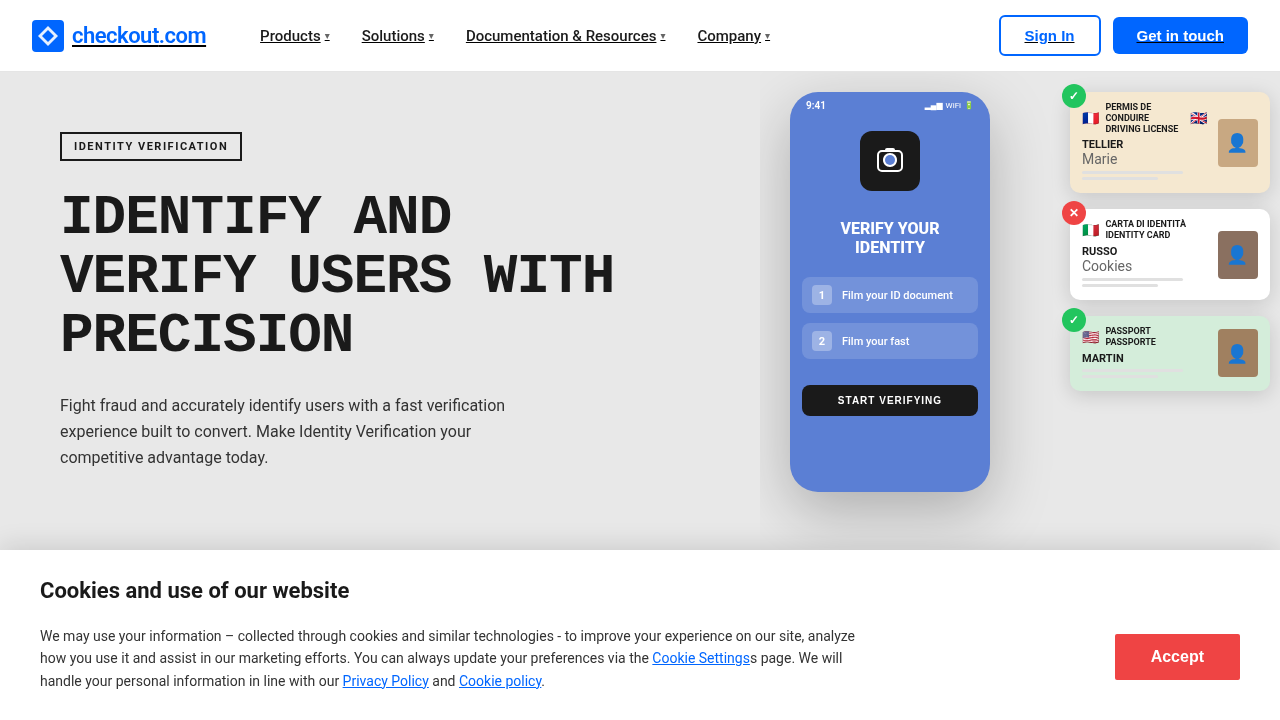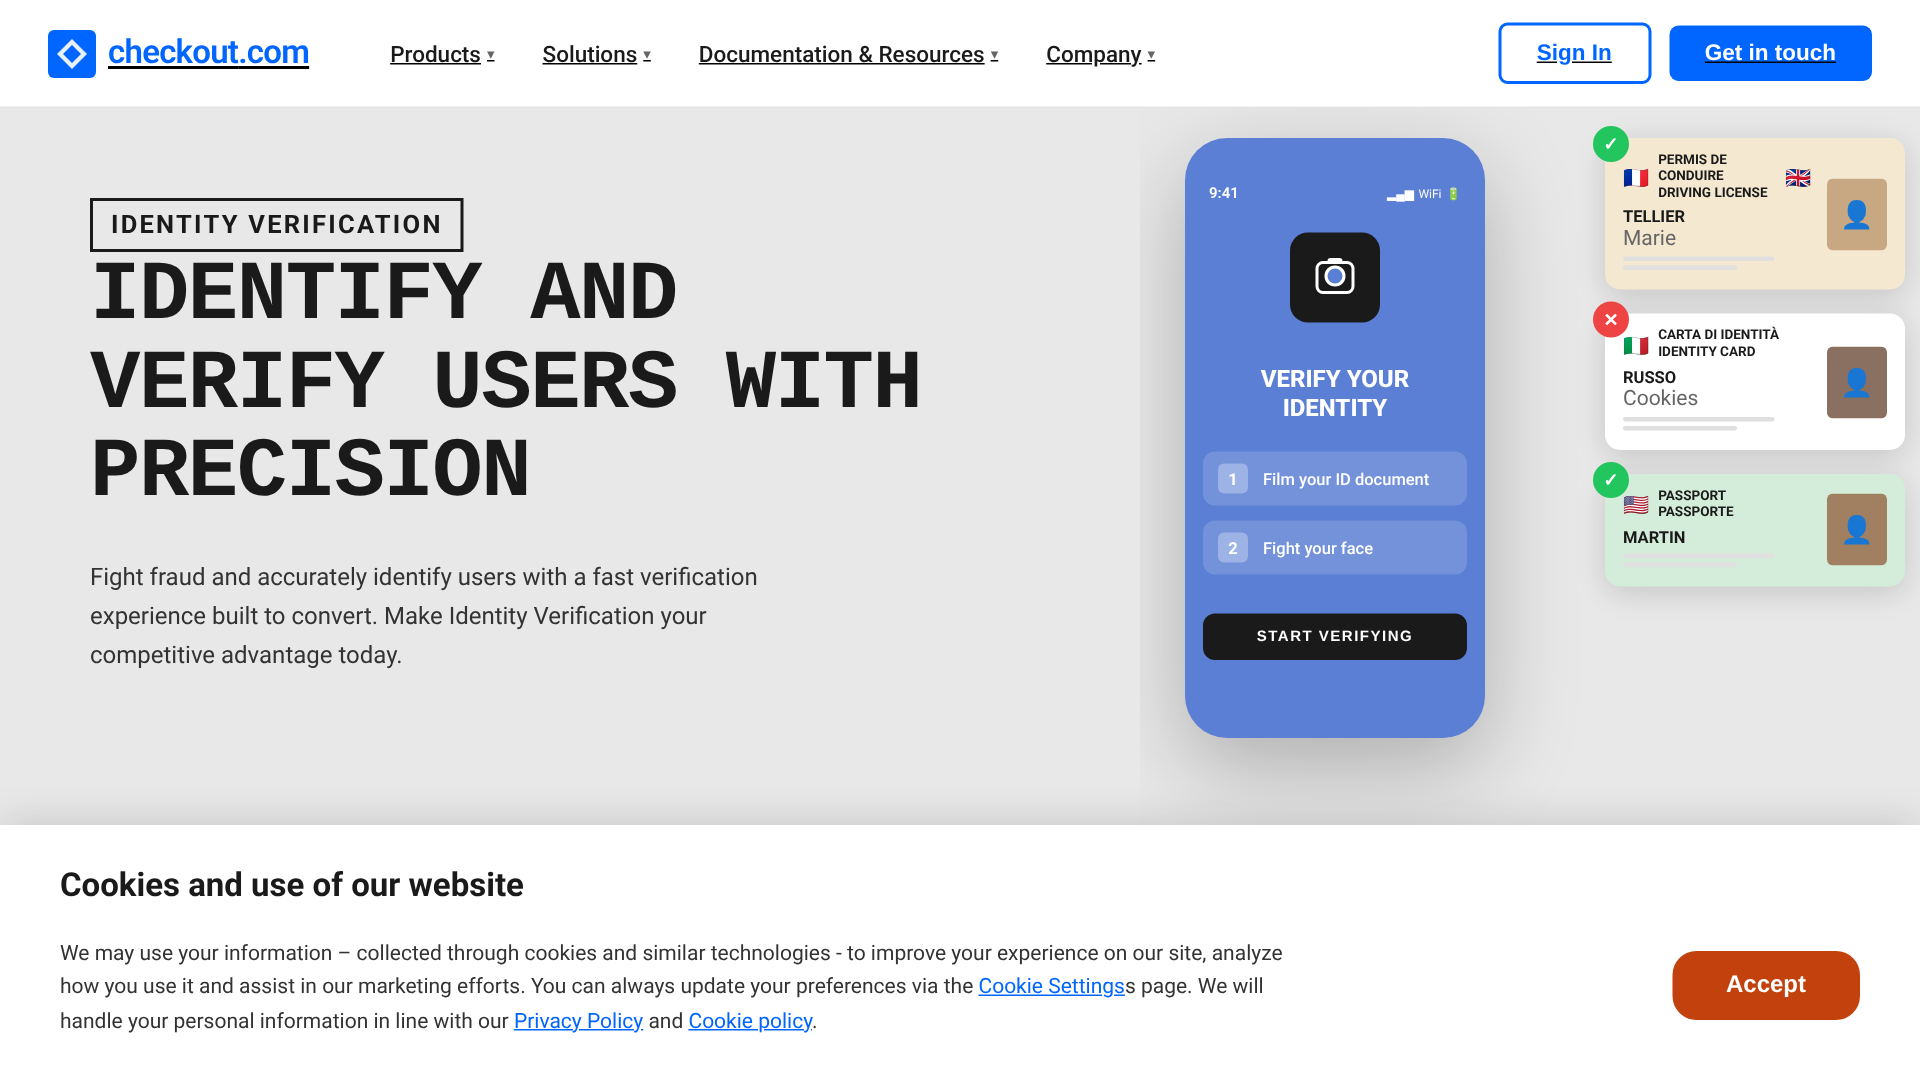--- a/index.html
+++ b/index.html
@@ -119,24 +119,25 @@
       padding: 60px 60px 60px 60px;
       display: flex;
       flex-direction: column;
       justify-content: flex-start;
     }
 
     .badge {
       display: inline-block;
       border: 2px solid #1a1a1a;
       padding: 6px 12px;
-      font-size: 17px;
+      font-size: 11px;
       font-weight: 700;
       letter-spacing: 1.5px;
       color: #1a1a1a;
+      margin-bottom: 28px;
       width: fit-content;
     }
 
     .hero-title {
       font-size: 56px;
       font-weight: 900;
       line-height: 1.05;
       color: #1a1a1a;
       text-transform: uppercase;
       letter-spacing: -1px;
@@ -160,21 +161,21 @@
     }
 
     .phone-mockup {
       position: absolute;
       left: 30px;
       top: 20px;
       width: 200px;
       height: 400px;
       background: #5b7fd4;
       border-radius: 28px;
-      padding: 32px 12px;
+      padding: 8px 12px;
       display: flex;
       flex-direction: column;
       align-items: center;
       box-shadow: 0 20px 60px rgba(0,0,0,0.25);
     }
 
     .phone-status-bar {
       display: flex;
       justify-content: space-between;
       align-items: center;
@@ -445,24 +446,24 @@
     }
 
     .cookie-actions {
       position: absolute;
       right: 40px;
       bottom: 40px;
     }
 
     .btn-accept {
       padding: 14px 36px;
-      background: #c2410c;
+      background: #ef4444;
       color: #fff;
       border: none;
-      border-radius: 16px;
+      border-radius: 2px;
       font-size: 16px;
       font-weight: 600;
       cursor: pointer;
     }
   </style>
 </head>
 <body>
 
 <header>
   <a class="logo" href="#">
@@ -538,21 +539,21 @@
         <span>VERIFY YOUR<br>IDENTITY</span>
       </p>
 
       <div class="phone-step">
         <div class="step-num">1</div>
         <span class="step-text">Film your ID document</span>
       </div>
 
       <div class="phone-step">
         <div class="step-num">2</div>
-        <span class="step-text">Fight your face</span>
+        <span class="step-text">Film your fast</span>
       </div>
 
       <button class="phone-start-btn">START VERIFYING</button>
     </div>
 
     <div class="id-cards">
 
       <div class="id-card card-dl">
         <div class="id-card-status status-success">✓</div>
         <div class="id-card-info">

